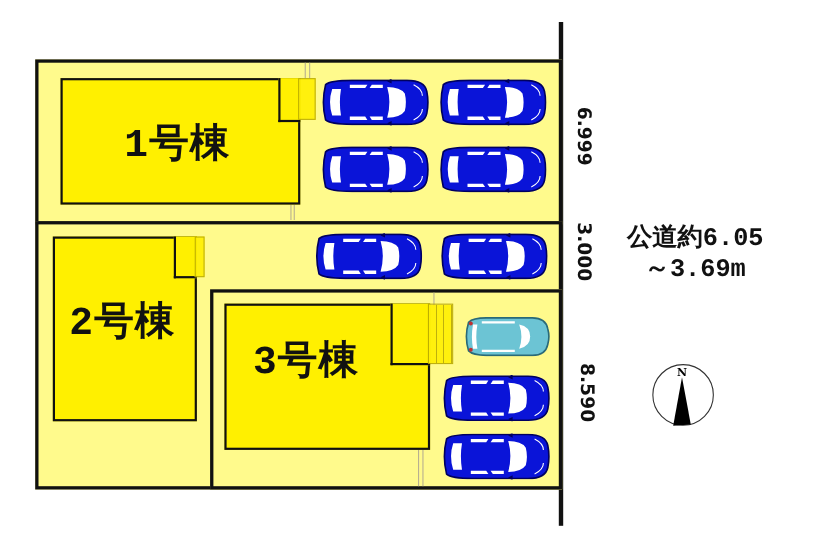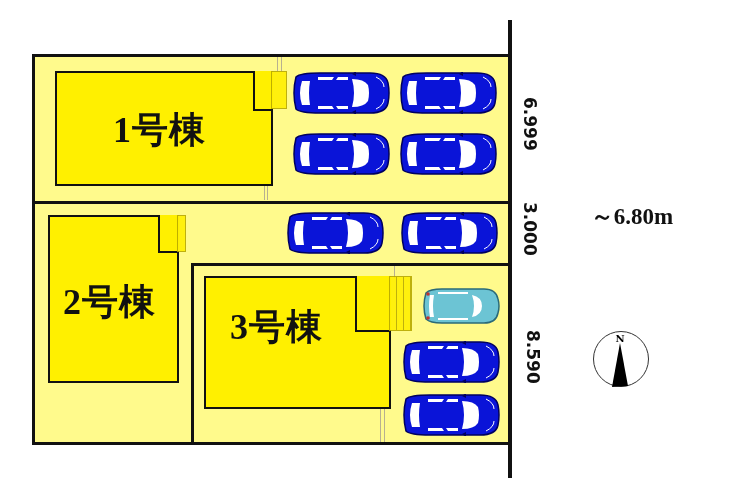--- a/index.html
+++ b/index.html
@@ -4,21 +4,21 @@
 <style>
   html, body { margin:0; padding:0; background:#ffffff; }
   body { width:740px; height:500px; position:relative; overflow:hidden;
          font-family:"DejaVu Sans","Liberation Sans",sans-serif; }
   .abs { position:absolute; box-sizing:border-box; }
   .lot { background:#fffa8c; border:3px solid #111; }
   .bldg { background:#fff000; border:2px solid #111; }
   .porch { background:#fff000; border:1px solid #b8a800; opacity:.9; }
   .thinline { background:#b8b090; }
   .label { position:absolute; font-weight:bold; color:#111; white-space:nowrap;
-           font-family:Liberation Serif, serif; }
+           font-family:Liberation Mono, monospace; }
   .bldg-label { font-size:36px; letter-spacing:1px; }
   .dim { font-size:17px; font-weight:bold; color:#111; transform-origin:left top;
          transform:rotate(90deg); position:absolute; white-space:nowrap; }
   .road-label { font-size:23px; font-weight:bold; line-height:28px; text-align:center; }
   .car { position:absolute; }
 </style>
 </head>
 <body>
 
 <svg width="0" height="0" style="position:absolute">
@@ -67,21 +67,21 @@
   <div class="abs thinline" style="left:394px;top:266px;width:1px;height:12px;"></div>
 
   <div class="abs bldg" style="left:55px;top:71px;width:218px;height:115px;"></div>
   <div class="abs bldg" style="left:253px;top:71px;width:20px;height:40px;border-top:none;border-right:none;"></div>
   <div class="abs porch" style="left:271px;top:71px;width:16px;height:38px;"></div>
   <div class="label bldg-label" style="left:113px;top:106px;">1号棟</div>
 
   <div class="abs bldg" style="left:48px;top:215px;width:131px;height:168px;"></div>
   <div class="abs bldg" style="left:158px;top:215px;width:21px;height:38px;border-top:none;border-right:none;"></div>
   <div class="abs porch" style="left:177px;top:215px;width:9px;height:37px;"></div>
-  <div class="label bldg-label" style="left:63px;top:278px;text-align:right;">2号棟</div>
+  <div class="label bldg-label" style="left:63px;top:268px;text-align:right;">2号棟</div>
 
   <div class="abs bldg" style="left:204px;top:276px;width:187px;height:133px;"></div>
   <div class="abs bldg" style="left:355px;top:276px;width:36px;height:56px;border-top:none;border-right:none;"></div>
   <div class="abs porch" style="left:389px;top:276px;width:23px;height:55px;
               background:repeating-linear-gradient(90deg,#fff000 0 6px,#b8a800 6px 7px);"></div>
   <div class="label bldg-label" style="left:230px;top:303px;">3号棟</div>
 
   <svg class="car" style="left:290px;top:72px" width="100" height="42" viewBox="0 -1 100 42">
       <use href="#sedan"></use>
     </svg>
@@ -110,21 +110,22 @@
     </svg>
   <svg class="car" style="left:400px;top:394px" width="100" height="42" viewBox="0 -1 100 42">
       <use href="#sedan"></use>
     </svg>
 
   <div class="dim" style="left:540px;top:97px;">6.999</div>
   <div class="dim" style="left:540px;top:202px;">3.000</div>
   <div class="dim" style="left:543px;top:330px;">8.590</div>
 
   <div class="label road-label" style="left:552px;top:203px;width:160px;">
-    <div>～6.80m</div>
+    <div>公道約6.05</div>
+    <div>～3.69m</div>
   </div>
 
   <svg class="abs" style="left:592px;top:330px;" width="58" height="58" viewBox="0 0 58 58">
     <circle cx="29" cy="29" r="27.5" fill="none" stroke="#333" stroke-width="1"></circle>
     <polygon points="28,13 20,57 36,56" fill="#000"></polygon>
     <text x="28" y="12" font-size="10" font-family="'DejaVu Serif',serif" font-weight="bold" text-anchor="middle" fill="#000">N</text>
   </svg>
 
 </div>
 

